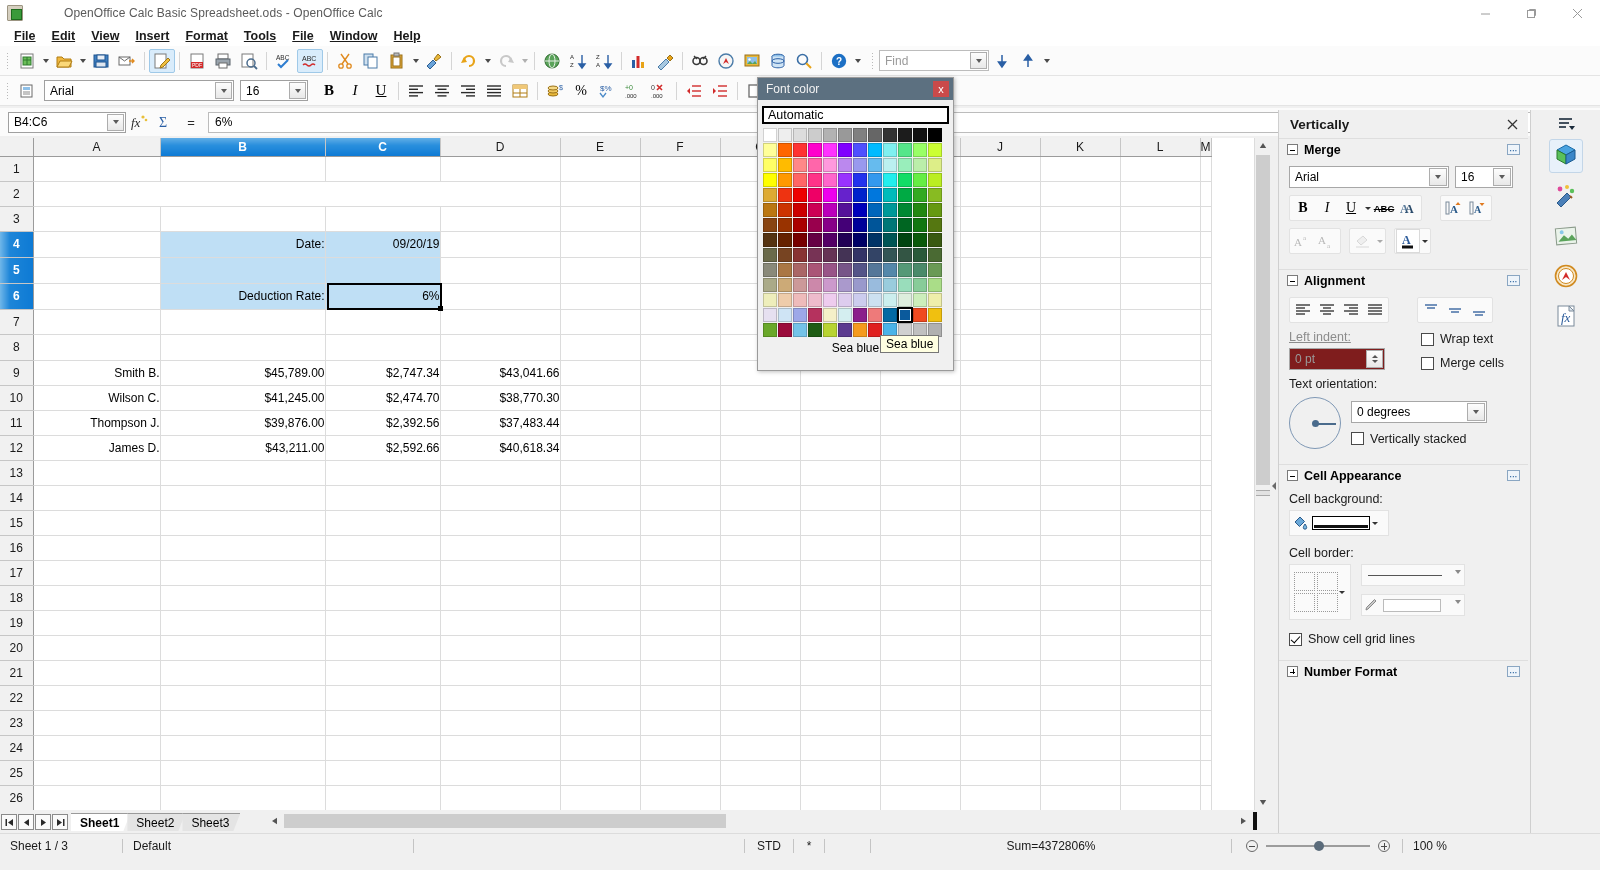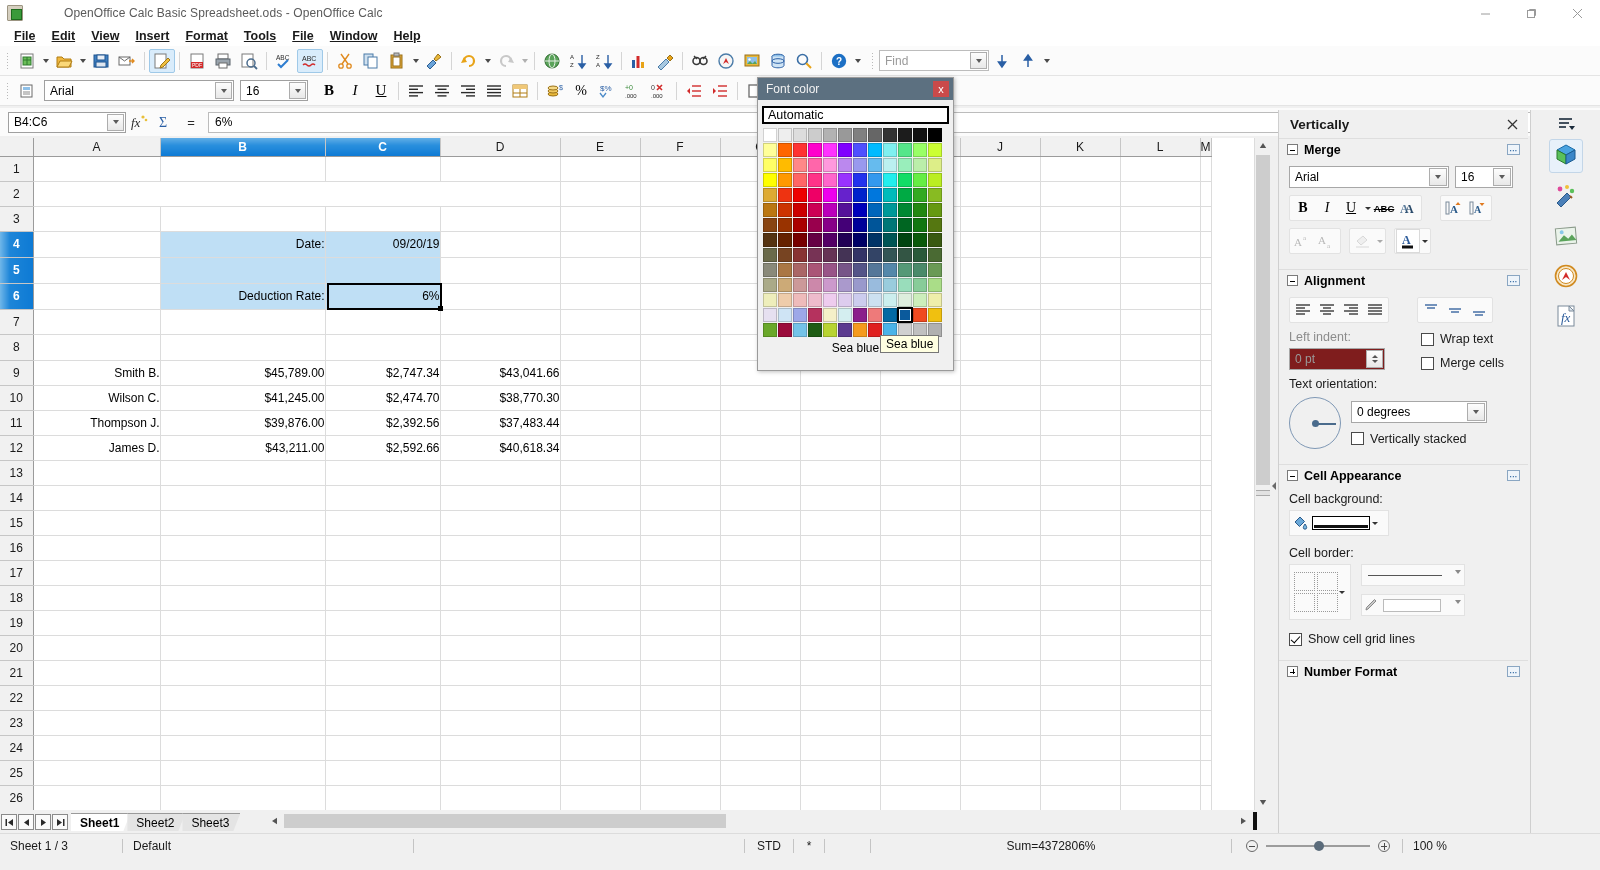--- a/index.html
+++ b/index.html
@@ -216,21 +216,21 @@
   }
   .sb-combo .cbtn::after{ content:""; border-left:3.5px solid transparent; border-right:3.5px solid transparent; border-top:4px solid #5b5b5b; }
   .btngroup { display:flex; align-items:center; background:#fafafa; border:1px solid #e2e2e2; border-radius:2px; height:26px; padding:0 1px; }
   .sbtn { width:24px; height:24px; display:flex; align-items:center; justify-content:center; position:relative; }
   .sbtn.on { background:#fff; border:1px solid #dadada; }
   .sbtn.disabled { opacity:.35; }
   .mini-caret { width:9px; height:24px; display:flex; align-items:center; justify-content:center; }
   .mini-caret::after{ content:""; border-left:3px solid transparent; border-right:3px solid transparent; border-top:3.5px solid #333; }
   .mini-caret.dim::after{ border-top-color:#aaa; }
   .lbl { font-size:12.5px; color:#1a1a1a; }
-  .lbl.dim { color:#8c8c8c; }
+  .lbl.dim { color:#8c8c8c;text-decoration:underline; }
   .spin { width:96px; height:22px; background:#7f1d1d; border:1px solid #a7a7a7; position:relative; display:flex; align-items:center; }
   .spin .val { padding-left:5px; font-size:12px; color:#9a9a9a; }
   .spin .sp {
     position:absolute; right:1px; top:1px; width:17px; height:18px;
     background:linear-gradient(#fdfdfd,#e8e8e8); border:1px solid #adadad;
     display:flex; flex-direction:column; align-items:center; justify-content:center; gap:2px;
   }
   .spin .sp i { display:block; width:0; height:0; border-left:3px solid transparent; border-right:3px solid transparent; }
   .spin .sp i.up { border-bottom:3.5px solid #555; }
   .spin .sp i.dn { border-top:3.5px solid #555; }

